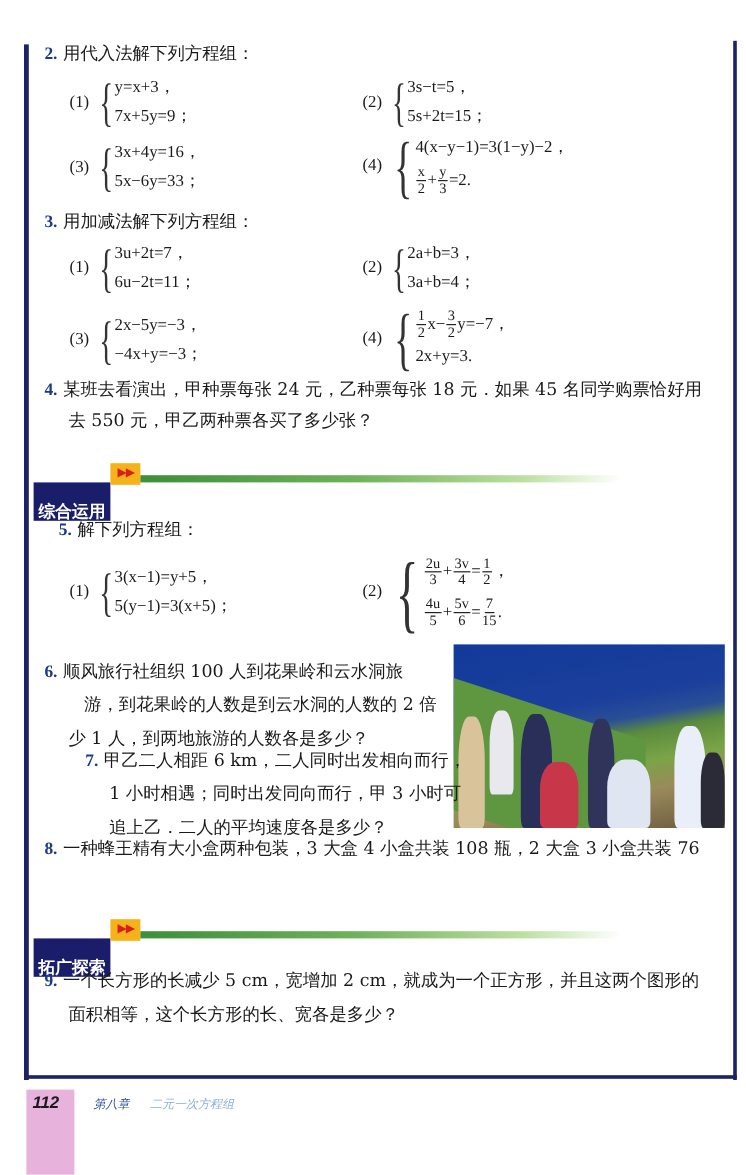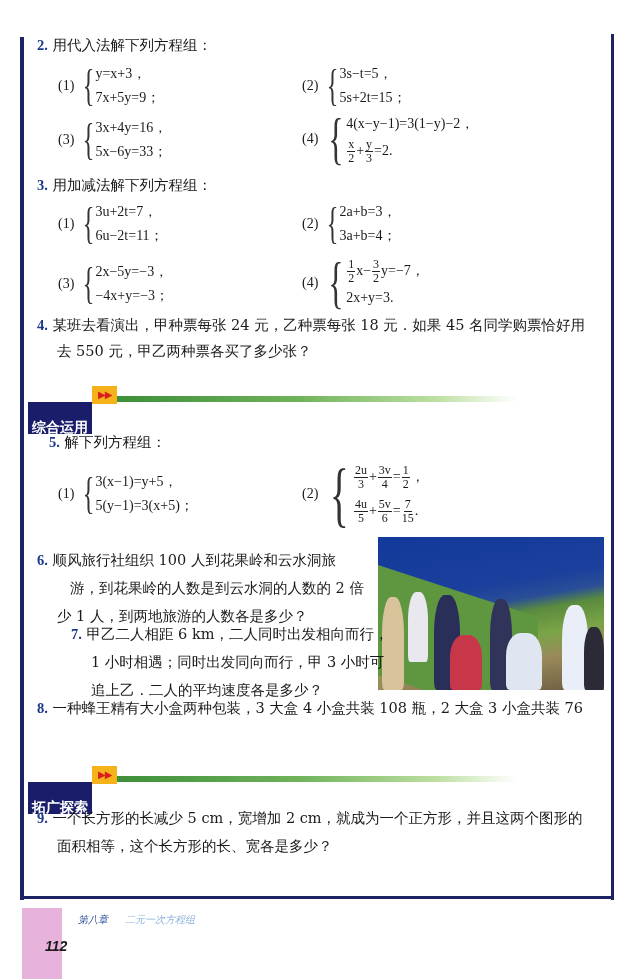--- a/index.html
+++ b/index.html
@@ -28,21 +28,21 @@
   .section-label { background: #1a1e6a; color: #ffffff; font-family: "DejaVu Sans", sans-serif; font-weight: bold; font-size: 14px; height: 18px; line-height: 18px; padding: 16px 4px; margin-top: 45px; }
   .section-arrows { background: #f5b21a; color: #d81e1e; font-size: 10px; height: 18px; line-height: 18px; padding: 0 6px; letter-spacing: -1px; font-family: "DejaVu Sans", sans-serif; }
   .section-line { height: 6px; margin-top: 8px; width: 400px; background: linear-gradient(to right, #3d8f3a 0%, #6fb25a 45%, #bde0a2 80%, rgba(255,255,255,0) 100%); }
 
   .photo { position: absolute; left: 378px; top: 537px; width: 226px; height: 153px; overflow: hidden;
     background: linear-gradient(170deg, #123a9a 0%, #1b3f9c 35%, #2a4f96 45%, #5a8b3e 52%, #7aa447 65%, #9a8a5a 78%, #6a5a40 100%); }
   .photo .hill { position: absolute; left: 0; top: 28px; width: 160px; height: 110px; background: #5f9640; transform: skewY(18deg); transform-origin: left top; }
   .photo .person { position: absolute; border-radius: 40% 40% 10% 10%; }
 
   .footer-box { position: absolute; left: 22px; top: 908px; width: 40px; height: 71px; background: #e7b3dc; }
-  .footer-num { position: absolute; left: 45px; top: 910px; font-family: "Liberation Sans", sans-serif; font-style: italic; font-weight: bold; font-size: 14px; color: #1a1a1a; margin-top: 28px; }
+  .footer-num { position: absolute; left: 27px; top: 910px; font-family: "Liberation Sans", sans-serif; font-style: italic; font-weight: bold; font-size: 14px; color: #1a1a1a; }
   .footer-chapter { position: absolute; left: 78px; top: 913px; font-family: "DejaVu Sans", sans-serif; font-style: italic; font-size: 10px; color: #2a4f9a; }
   .footer-title { position: absolute; left: 125px; top: 913px; font-family: "DejaVu Sans", sans-serif; font-style: italic; font-size: 10px; color: #8ab0d8; }
 </style>
 </head>
 <body>
 
 <div class="frame-left"></div>
 <div class="frame-right"></div>
 <div class="frame-bottom"></div>
 

